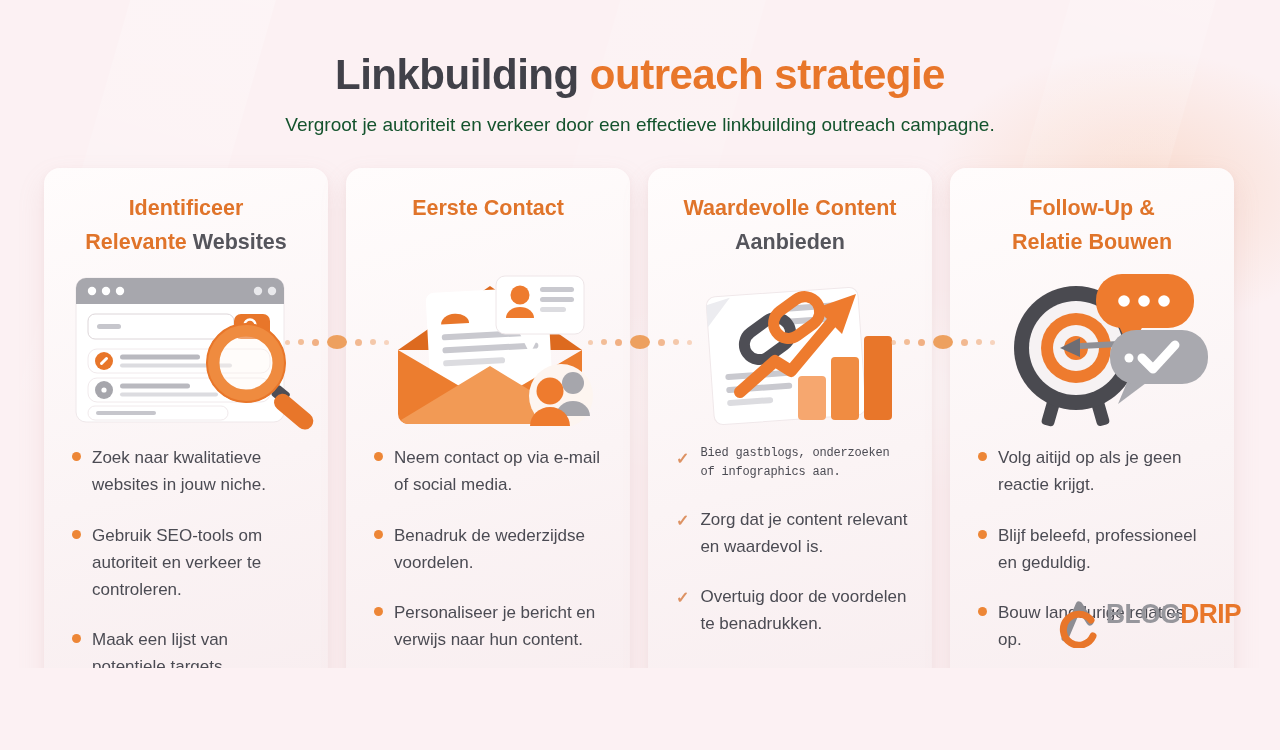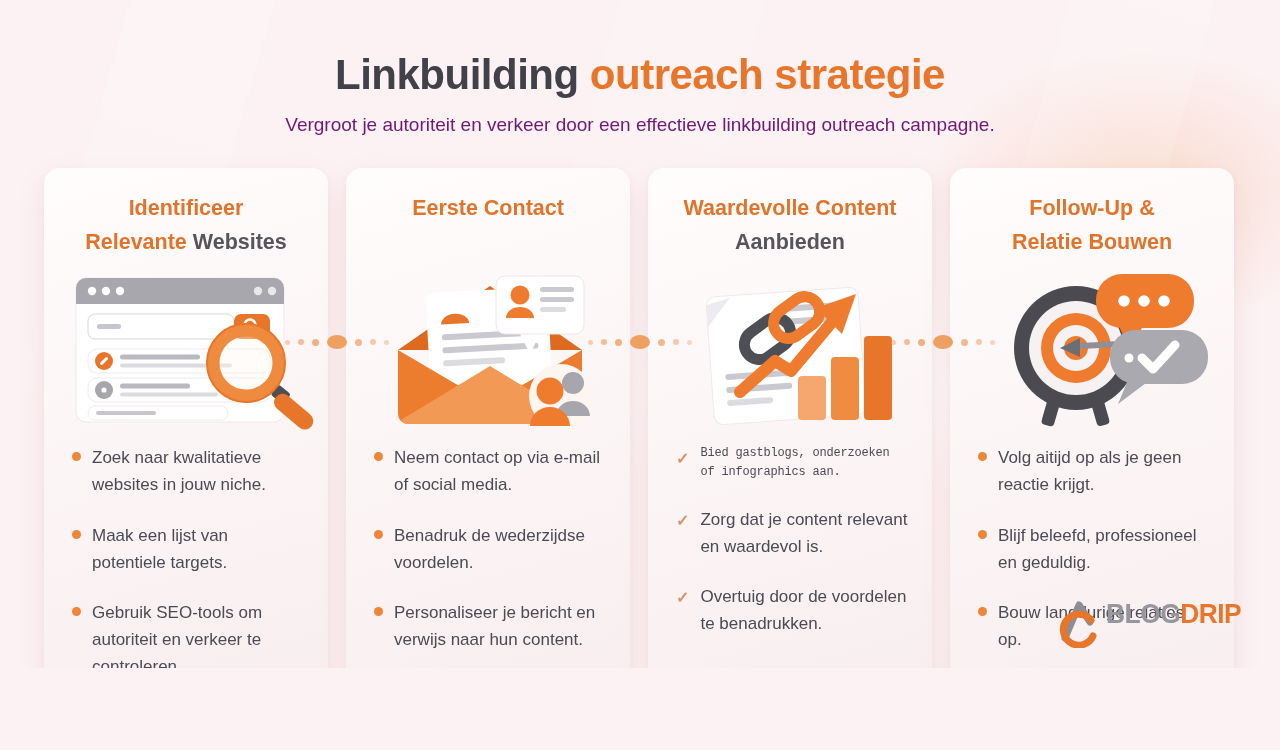--- a/index.html
+++ b/index.html
@@ -12,21 +12,21 @@
   .glow-mid{position:absolute; left:40%; top:280px; width:700px; height:220px;
     background:radial-gradient(closest-side, rgba(255,255,255,.55), rgba(255,255,255,0)); border-radius:50%;}
   .streak{position:absolute; width:140px; height:560px; top:-60px; opacity:.30;
     background:linear-gradient(to bottom, rgba(255,255,255,.9), rgba(255,255,255,0)); transform:rotate(16deg);}
   .streak.s1{left:70px;} .streak.s2{left:560px; opacity:.18;} .streak.s3{left:1010px; opacity:.22;}
 
   
   .header{position:relative; text-align:center; padding-top:52px;}
   .title{font-size:42px; font-weight:700; letter-spacing:-.5px; color:#414149; line-height:1.1;}
   .title .accent{color:#e8762a;}
-  .subtitle{margin-top:16px; font-size:19px; color:#701a75;}
+  .subtitle{margin-top:16px; font-size:19px; color:#14532d;}
 
   
   .cards-row{position:relative; display:flex; gap:18px; padding:0 44px; margin-top:32px;}
   .card{position:relative; width:284px; min-height:495px; box-sizing:border-box; border-radius:16px;
     background:linear-gradient(165deg, #fffcfc 0%, #fbf4f5 55%, #f8edef 100%);
     box-shadow:0 12px 28px rgba(190,145,145,.14), 0 2px 6px rgba(190,145,145,.08);
     padding:24px 22px 20px;}
   .card-title{height:74px; text-align:center; font-size:21.5px; font-weight:700; line-height:1.55;}
   .card-title .accent{color:#e0742a;}
   .card-title .plain{color:#55555c;}
@@ -115,25 +115,25 @@
           </g>
         </svg>
       </div>
       <ul class="bullets">
         <li>
             <span class="marker-dot"></span>
             <span>Zoek naar kwalitatieve websites in jouw niche.</span>
           </li>
         <li>
             <span class="marker-dot"></span>
+            <span>Gebruik SEO-tools om autoriteit en verkeer te controleren.</span>
+          </li>
+        <li>
+            <span class="marker-dot"></span>
             <span>Maak een lijst van potentiele targets.</span>
-          </li>
-        <li>
-            <span class="marker-dot"></span>
-            <span>Gebruik SEO-tools om autoriteit en verkeer te controleren.</span>
           </li>
       </ul>
     </div>
 
     <div class="card">
       <div class="card-title">
         <span class="accent">Eerste Contact</span><br>
         <span class="accent"></span><span class="plain"></span>
       </div>
       <div class="icon-area">

